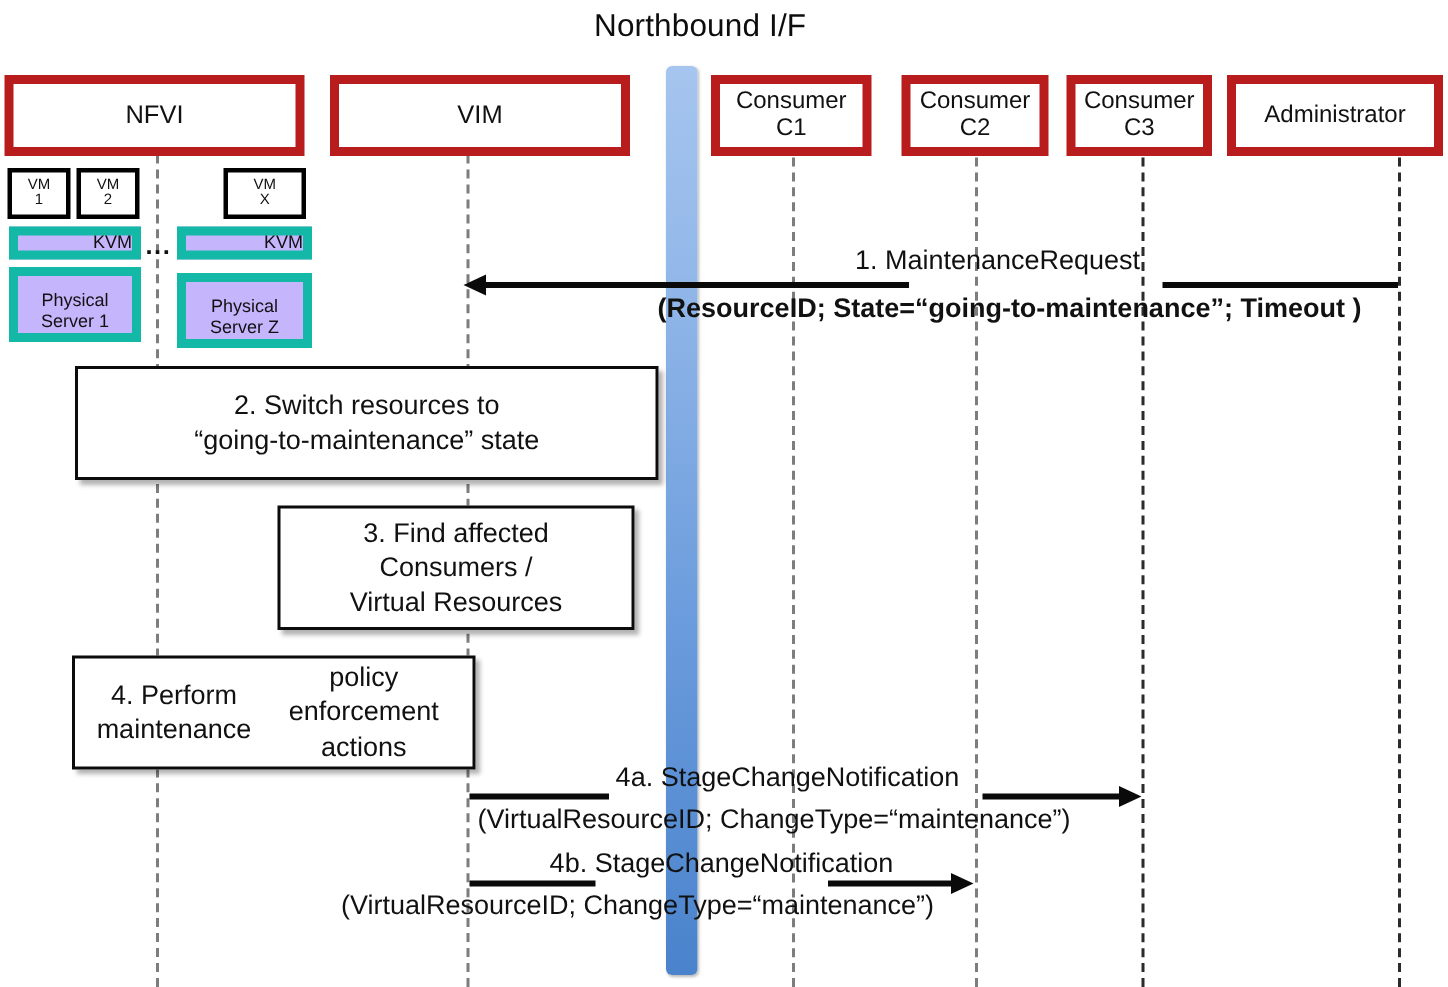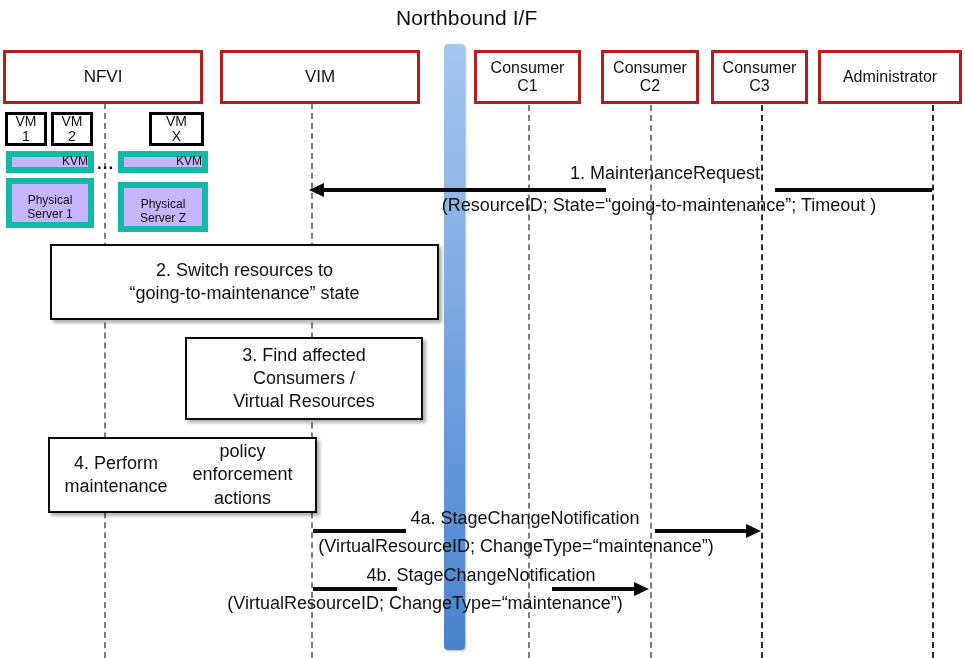--- a/index.html
+++ b/index.html
@@ -14,21 +14,21 @@
   
   .title{
     position:absolute;left:396px;top:6px;
     font-size:21px;letter-spacing:0.1px;color:#0d0d0d;
     white-space:nowrap;
   }
 
   
   .actor{
     position:absolute;box-sizing:border-box;
-    border:3px solid #b91c1c;background:#ffffff;
+    border:6px solid #b91c1c;background:#ffffff;
     display:flex;align-items:center;justify-content:center;
     text-align:center;line-height:1.12;
     font-size:17px;color:#111111;
   }
   .actor.small{font-size:16px;}
 
   
   .lifeline{
     position:absolute;width:0;border-left:2px dashed #7d7d7d;
   }
@@ -40,21 +40,21 @@
     border-radius:4px;
     background:linear-gradient(180deg,#a6c5ef 0%,#93b8e9 22%,#6a9bdc 62%,#4a83cc 100%);
     box-shadow:1px 1px 2px rgba(0,0,0,.28);
   }
 
   
   .vmbox{
     position:absolute;box-sizing:border-box;
     border:3px solid #000000;background:#ffffff;
     display:flex;align-items:center;justify-content:center;
-    text-align:center;line-height:1.05;font-size:14px;color:#111;
+    text-align:center;line-height:1.05;font-size:10px;color:#111;
   }
   .bluebox{
     position:absolute;box-sizing:border-box;
     border:6px solid #14b8a6;background:#c4b5fd;
     display:flex;align-items:center;justify-content:flex-end;
     text-align:center;line-height:1.15;font-size:12px;color:#111;
   }
   .dots{
     position:absolute;font-size:17px;font-weight:700;color:#111;
     letter-spacing:1px;line-height:1;
@@ -158,21 +158,21 @@
   </div>
   <div class="bluebox" style="left:118px;top:182px;width:90px;height:50px;flex-direction:column;">
     <span>Physical</span>
     <span>Server Z</span>
   </div>
 
   <div class="mline" style="left:322px;top:188px;width:284px;"></div>
   <div class="mline" style="left:775px;top:188px;width:157px;"></div>
   <div class="ahead left" style="left:309px;top:183px;"></div>
   <div class="msg c" style="left:665px;top:163px;">1.   MaintenanceRequest</div>
-  <div class="msg c" style="left:659px;top:195px;">(ResourceID; State=“going-to-maintenance”; Timeout )</div>
+  <div class="msg c" style="left:673px;top:195px;font-weight:bold;">(ResourceID; State=“going-to-maintenance”; Timeout )</div>
 
   <div class="note" style="left:50px;top:244px;width:389px;height:76px;flex-direction:column;">
     <span>2. Switch resources to</span>
     <span>“going-to-maintenance” state</span>
   </div>
 
   <div class="note" style="left:185px;top:337px;width:238px;height:83px;flex-direction:column;">
     <span>3. Find affected</span>
     <span>Consumers /</span>
     <span>Virtual Resources</span>

